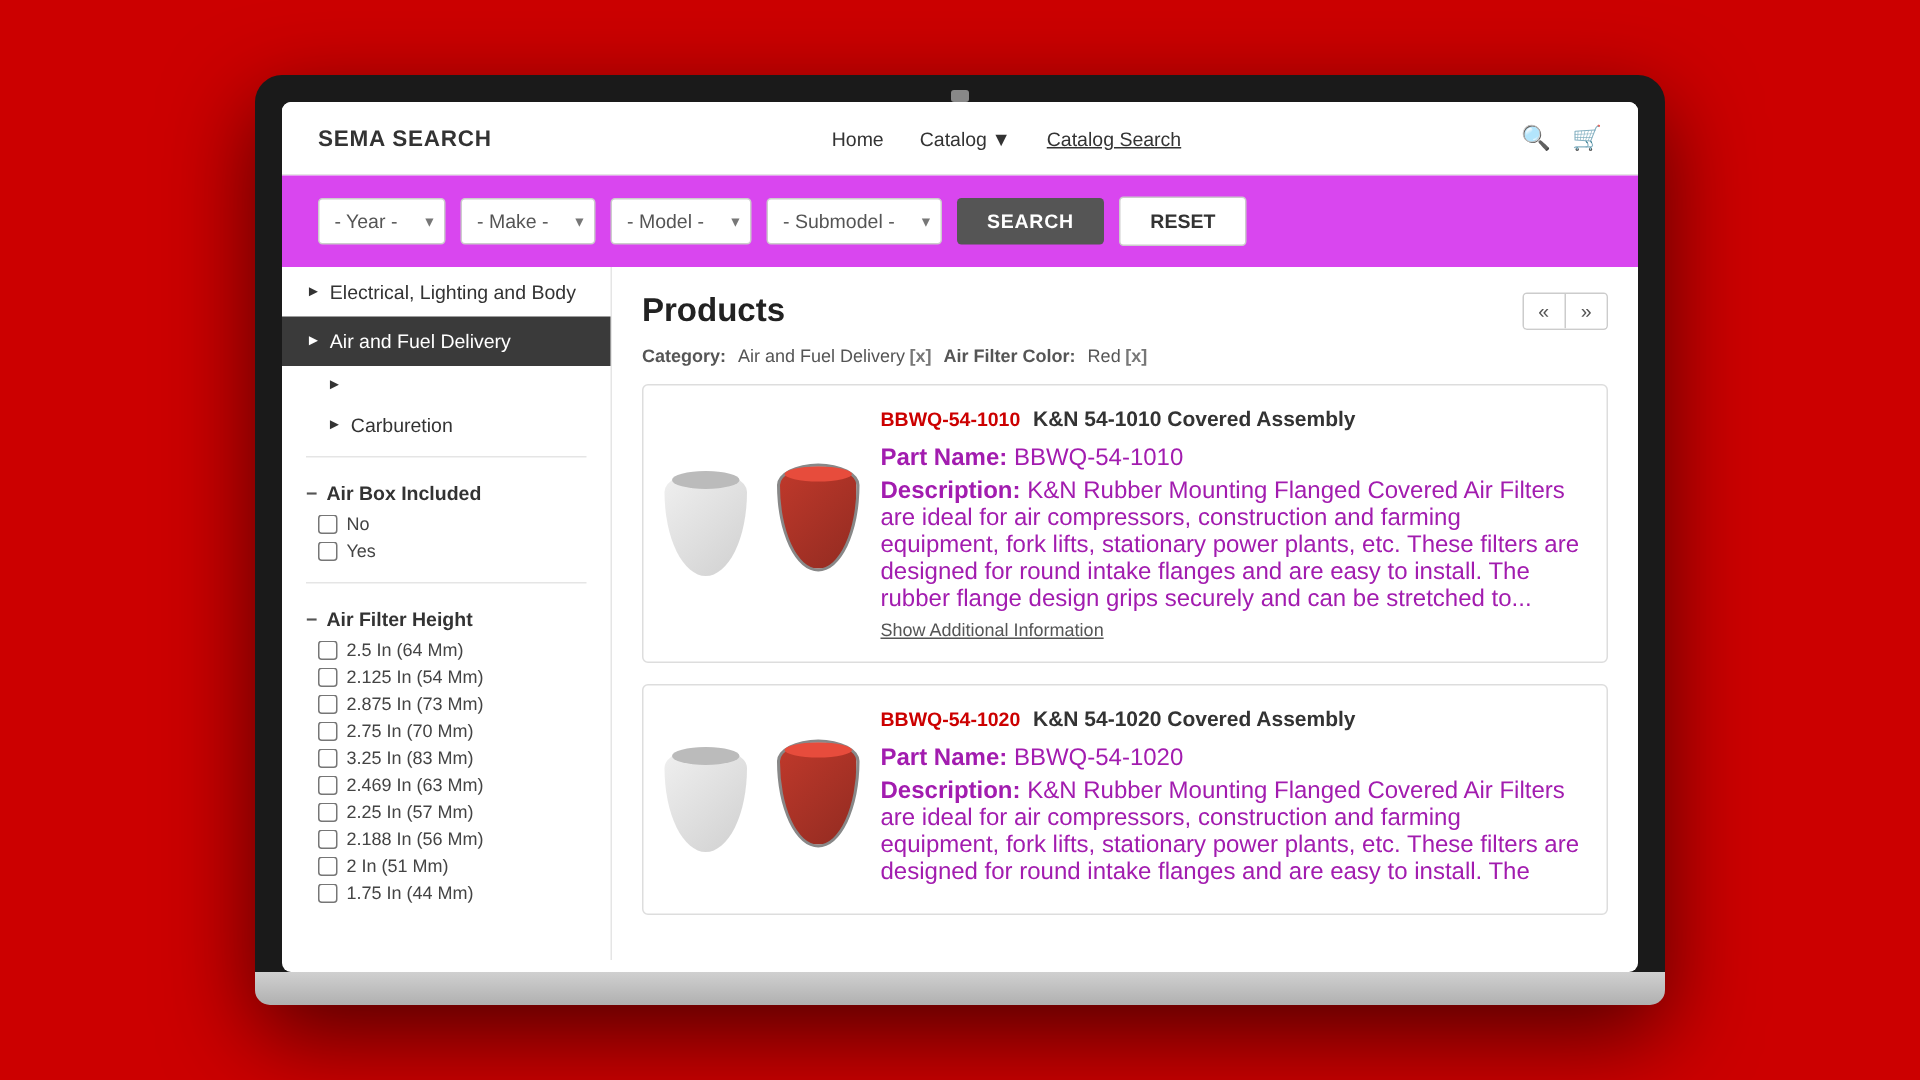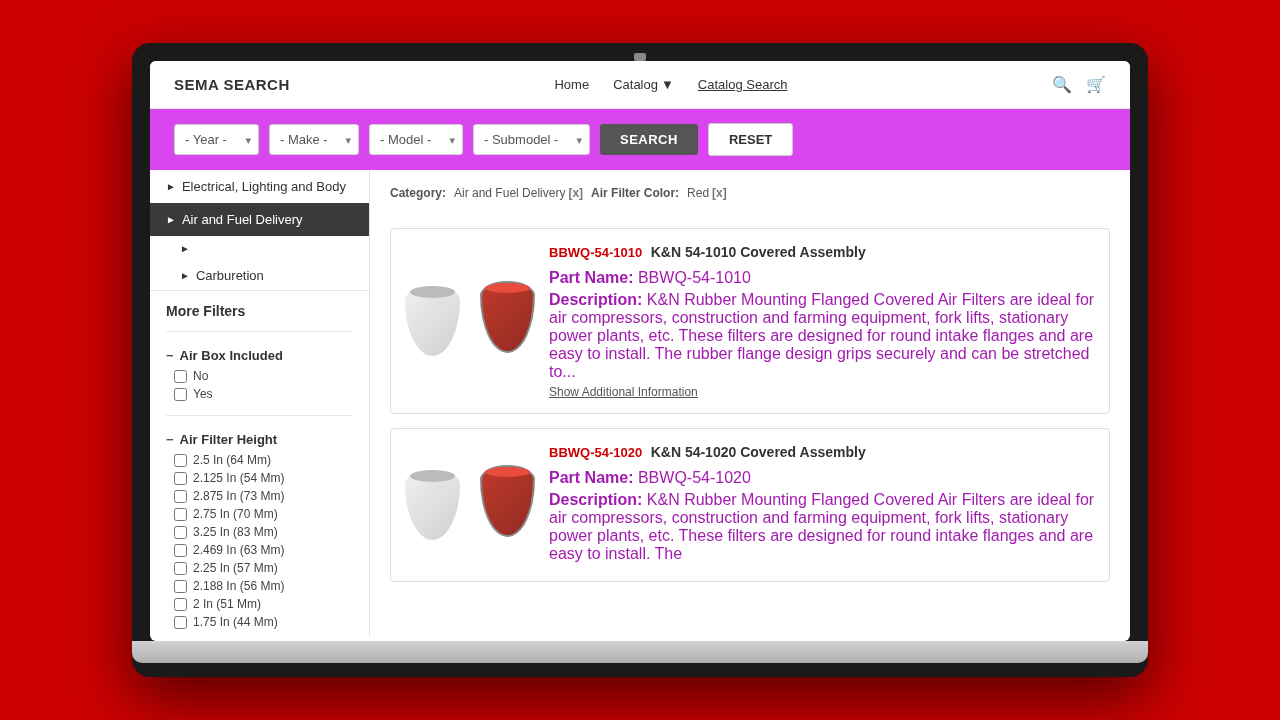--- a/index.html
+++ b/index.html
@@ -5,24 +5,24 @@
     * { box-sizing: border-box; margin: 0; padding: 0; }
     body {
       background: #cc0000;
       display: flex;
       align-items: center;
       justify-content: center;
       min-height: 100vh;
       font-family: -apple-system, BlinkMacSystemFont, 'Segoe UI', sans-serif;
     }
     .laptop-outer {
-      width: 1016px;
+      width: 940px;
       background: #1a1a1a;
       border-radius: 18px;
-      padding: 18px 18px 14px 18px;
+      padding: 18px 18px 0 18px;
       box-shadow: 0 20px 60px rgba(0,0,0,0.6);
       position: relative;
     }
     .laptop-screen {
       background: #fff;
       border-radius: 6px;
       overflow: hidden;
       width: 100%;
       height: 580px;
       overflow-y: auto;
@@ -242,21 +242,21 @@
       border: none;
       border-right: 1px solid #ccc;
       cursor: pointer;
       font-size: 13px;
       color: #555;
     }
     .page-btn:last-child { border-right: none; }
     .filter-tags {
       display: flex;
       gap: 8px;
-      margin-bottom: 28px;
+      margin-bottom: 12px;
       font-size: 12px;
       color: #555;
       flex-wrap: wrap;
       align-items: center;
     }
     .filter-tag {
       display: inline-flex;
       align-items: center;
       gap: 3px;
     }
@@ -412,21 +412,20 @@
           <span>Air and Fuel Delivery</span>
         </div>
         <div class="sidebar-cat-sub">
           <span class="chevron">►</span>
         </div>
         <div class="sidebar-cat-sub">
           <span class="chevron">►</span>
           <span>Carburetion</span>
         </div>
 
-        <div class="more-filters">More Filters</div>
         <hr class="filter-divider">
 
         <div class="filter-section">
           <div class="filter-section-header">
             <span class="filter-minus">−</span>
             <span>Air Box Included</span>
           </div>
           <div class="filter-option">
             <input type="checkbox" style="">
             <span>No</span>
@@ -481,20 +480,27 @@
             <span>2 In (51 Mm)</span>
           </div>
           <div class="filter-option">
             <input type="checkbox" style="">
             <span>1.75 In (44 Mm)</span>
           </div>
         </div>
       </div>
 
       <div class="content">
+        <div class="content-header">
+          <h1 class="page-title">Products</h1>
+          <div class="pagination">
+            <button class="page-btn">«</button>
+            <button class="page-btn">»</button>
+          </div>
+        </div>
 
         <div class="filter-tags">
           <span class="category-label">Category:</span>
           <span class="filter-tag">
             <span>Air and Fuel Delivery</span>
             <span class="filter-tag-x">[x]</span>
           </span>
           <span class="category-label">Air Filter Color:</span>
           <span class="filter-tag">
             <span>Red</span>

